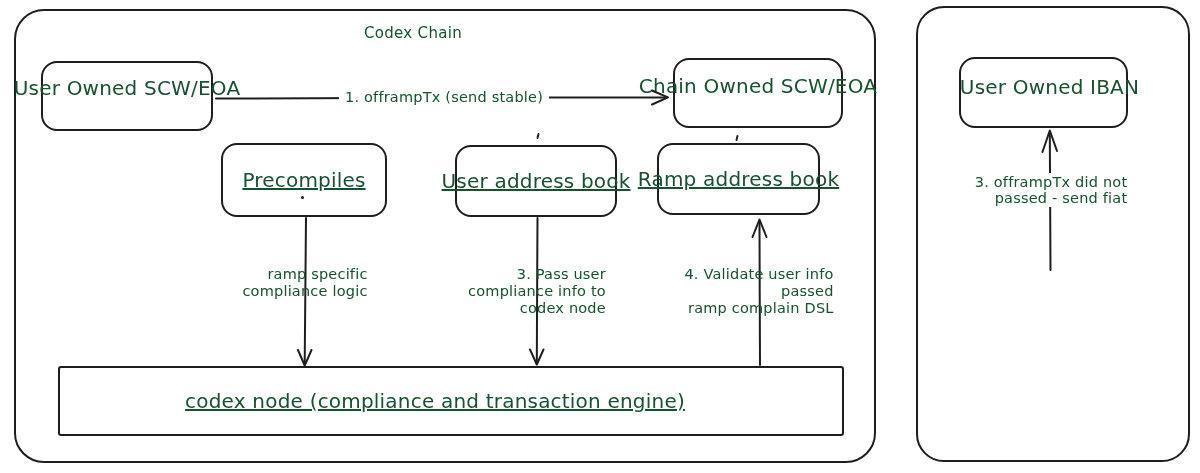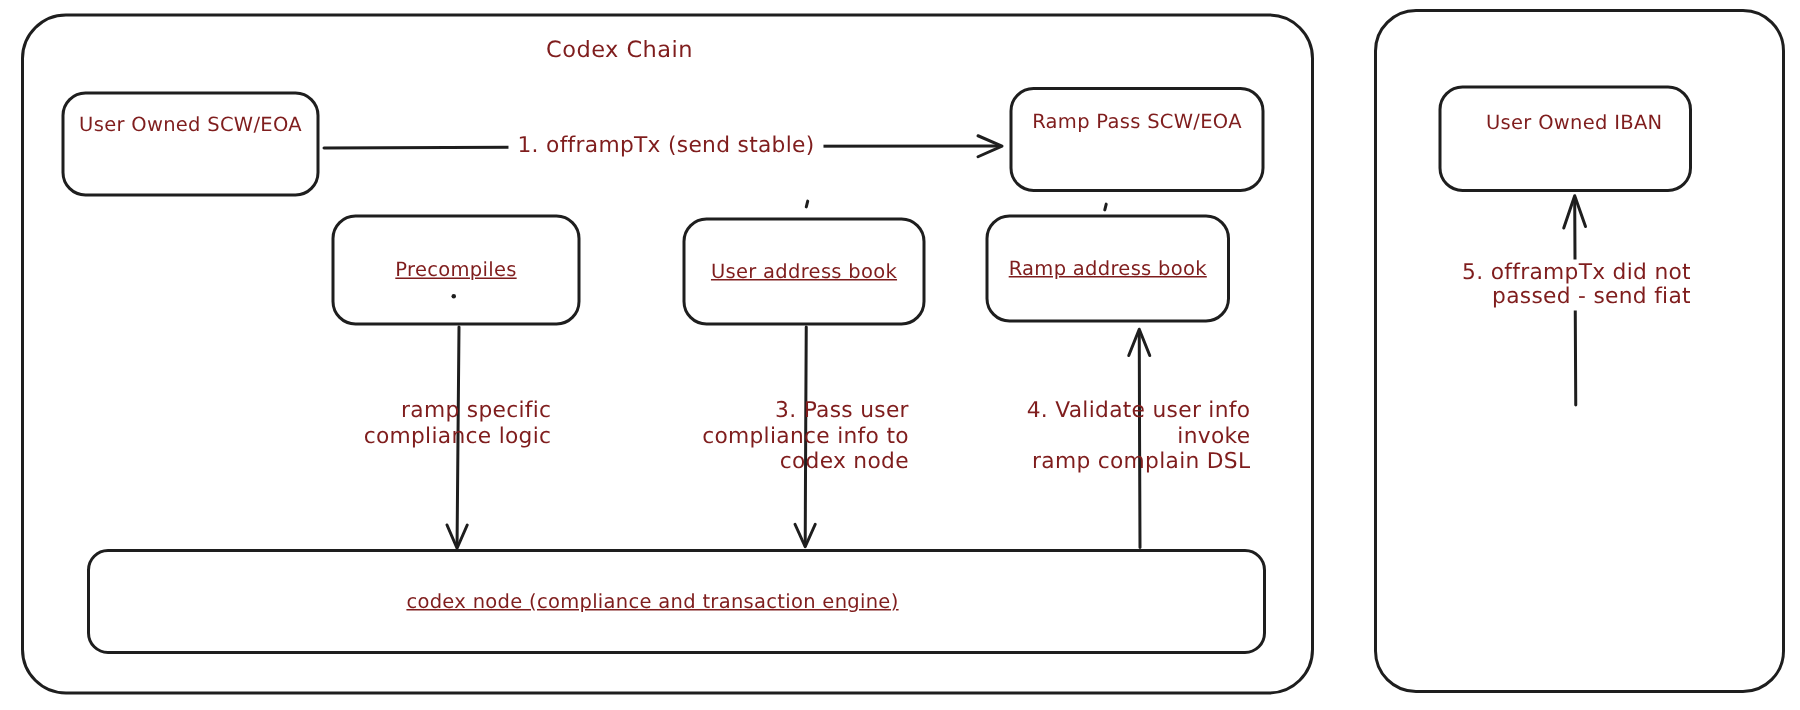--- a/index.html
+++ b/index.html
@@ -1,25 +1,25 @@
 <!DOCTYPE html>
 <html><head>
 <meta charset="utf-8">
 <style>
   html,body{margin:0;padding:0;background:#ffffff;}
   .canvas{
     position:relative;width:1200px;height:473px;background:#ffffff;
-    font-family:"DejaVu Sans",sans-serif;color:#7f1d1d;overflow:hidden;
+    font-family:"DejaVu Sans",sans-serif;color:#14532d;overflow:hidden;
   }
   .panel{
     position:absolute;border:2px solid #1e1e1e;border-radius:30px;background:transparent;
   }
   .node{
     position:absolute;border:2px solid #1e1e1e;border-radius:16px;background:#ffffff;
-    display:flex;justify-content:center;font-size:13px;letter-spacing:0.2px;
+    display:flex;justify-content:center;font-size:20px;letter-spacing:0.2px;
     box-sizing:border-box;white-space:nowrap;
   }
   .node.v-center{align-items:center;text-decoration:underline;}
   .node.v-top{align-items:flex-start;}
   .arrows{position:absolute;left:0;top:0;pointer-events:none;}
   .lbl{
     position:absolute;transform:translateX(-50%);text-align:right;
     font-size:14.5px;line-height:17px;letter-spacing:0.2px;white-space:nowrap;
   }
   .lbl.on-line{background:#ffffff;padding:1px 6px;line-height:16px;}
@@ -37,36 +37,36 @@
   <div class="panel" style="left:14px;top:9px;width:858px;height:450px;"></div>
   <div class="panel" style="left:916px;top:6px;width:270px;height:452px;border-radius:28px;"></div>
 
   <div class="diagram-title" style="left:413px;top:24px;">Codex Chain</div>
 
   <div class="node v-top" style="left:41px;top:61px;width:172px;height:70px;padding-top:13px;">
     <span>User Owned SCW/EOA</span>
   </div>
 
   <div class="node v-top" style="left:673px;top:58px;width:170px;height:70px;padding-top:14px;">
-    <span>Ramp Pass SCW/EOA</span>
+    <span>Chain Owned SCW/EOA</span>
   </div>
 
   <div class="node v-center" style="left:221px;top:143px;width:166px;height:74px;">
     <span>Precompiles</span>
   </div>
 
   <div class="node v-center" style="left:455px;top:145px;width:162px;height:72px;">
     <span>User address book</span>
   </div>
 
   <div class="node v-center" style="left:657px;top:143px;width:163px;height:72px;text-align:center;">
     <span>Ramp address book</span>
   </div>
 
-  <div class="node v-center" style="left:58px;top:366px;width:786px;height:70px;border-radius:14px;padding-right:32px;">
+  <div class="node v-center" style="left:58px;top:366px;width:786px;height:70px;border-radius:3px;padding-right:32px;">
     <span>codex node (compliance and transaction engine)</span>
   </div>
 
   <div class="node v-top" style="left:959px;top:57px;width:169px;height:71px;padding-top:16px;padding-left:12px;">
     <span>User Owned IBAN</span>
   </div>
 
 
   <div class="mark-dot" style="left:301px;top:196px;"></div>
   <div class="mark-tick" style="left:537px;top:133px;"></div>
@@ -103,22 +103,22 @@
   </div>
 
   <div class="lbl" style="left:537px;top:266px;">
     <div>3. Pass user</div>
     <div>compliance info to</div>
     <div>codex node</div>
   </div>
 
   <div class="lbl" style="left:759px;top:266px;">
     <div>4. Validate user info</div>
-    <div>invoke</div>
+    <div>passed</div>
     <div>ramp complain DSL</div>
   </div>
 
   <div class="lbl on-line" style="left:1051px;top:173px;">
-    <div>5. offrampTx did not</div>
+    <div>3. offrampTx did not</div>
     <div>passed - send fiat</div>
   </div>
 
 </div>
 
 </body></html>

